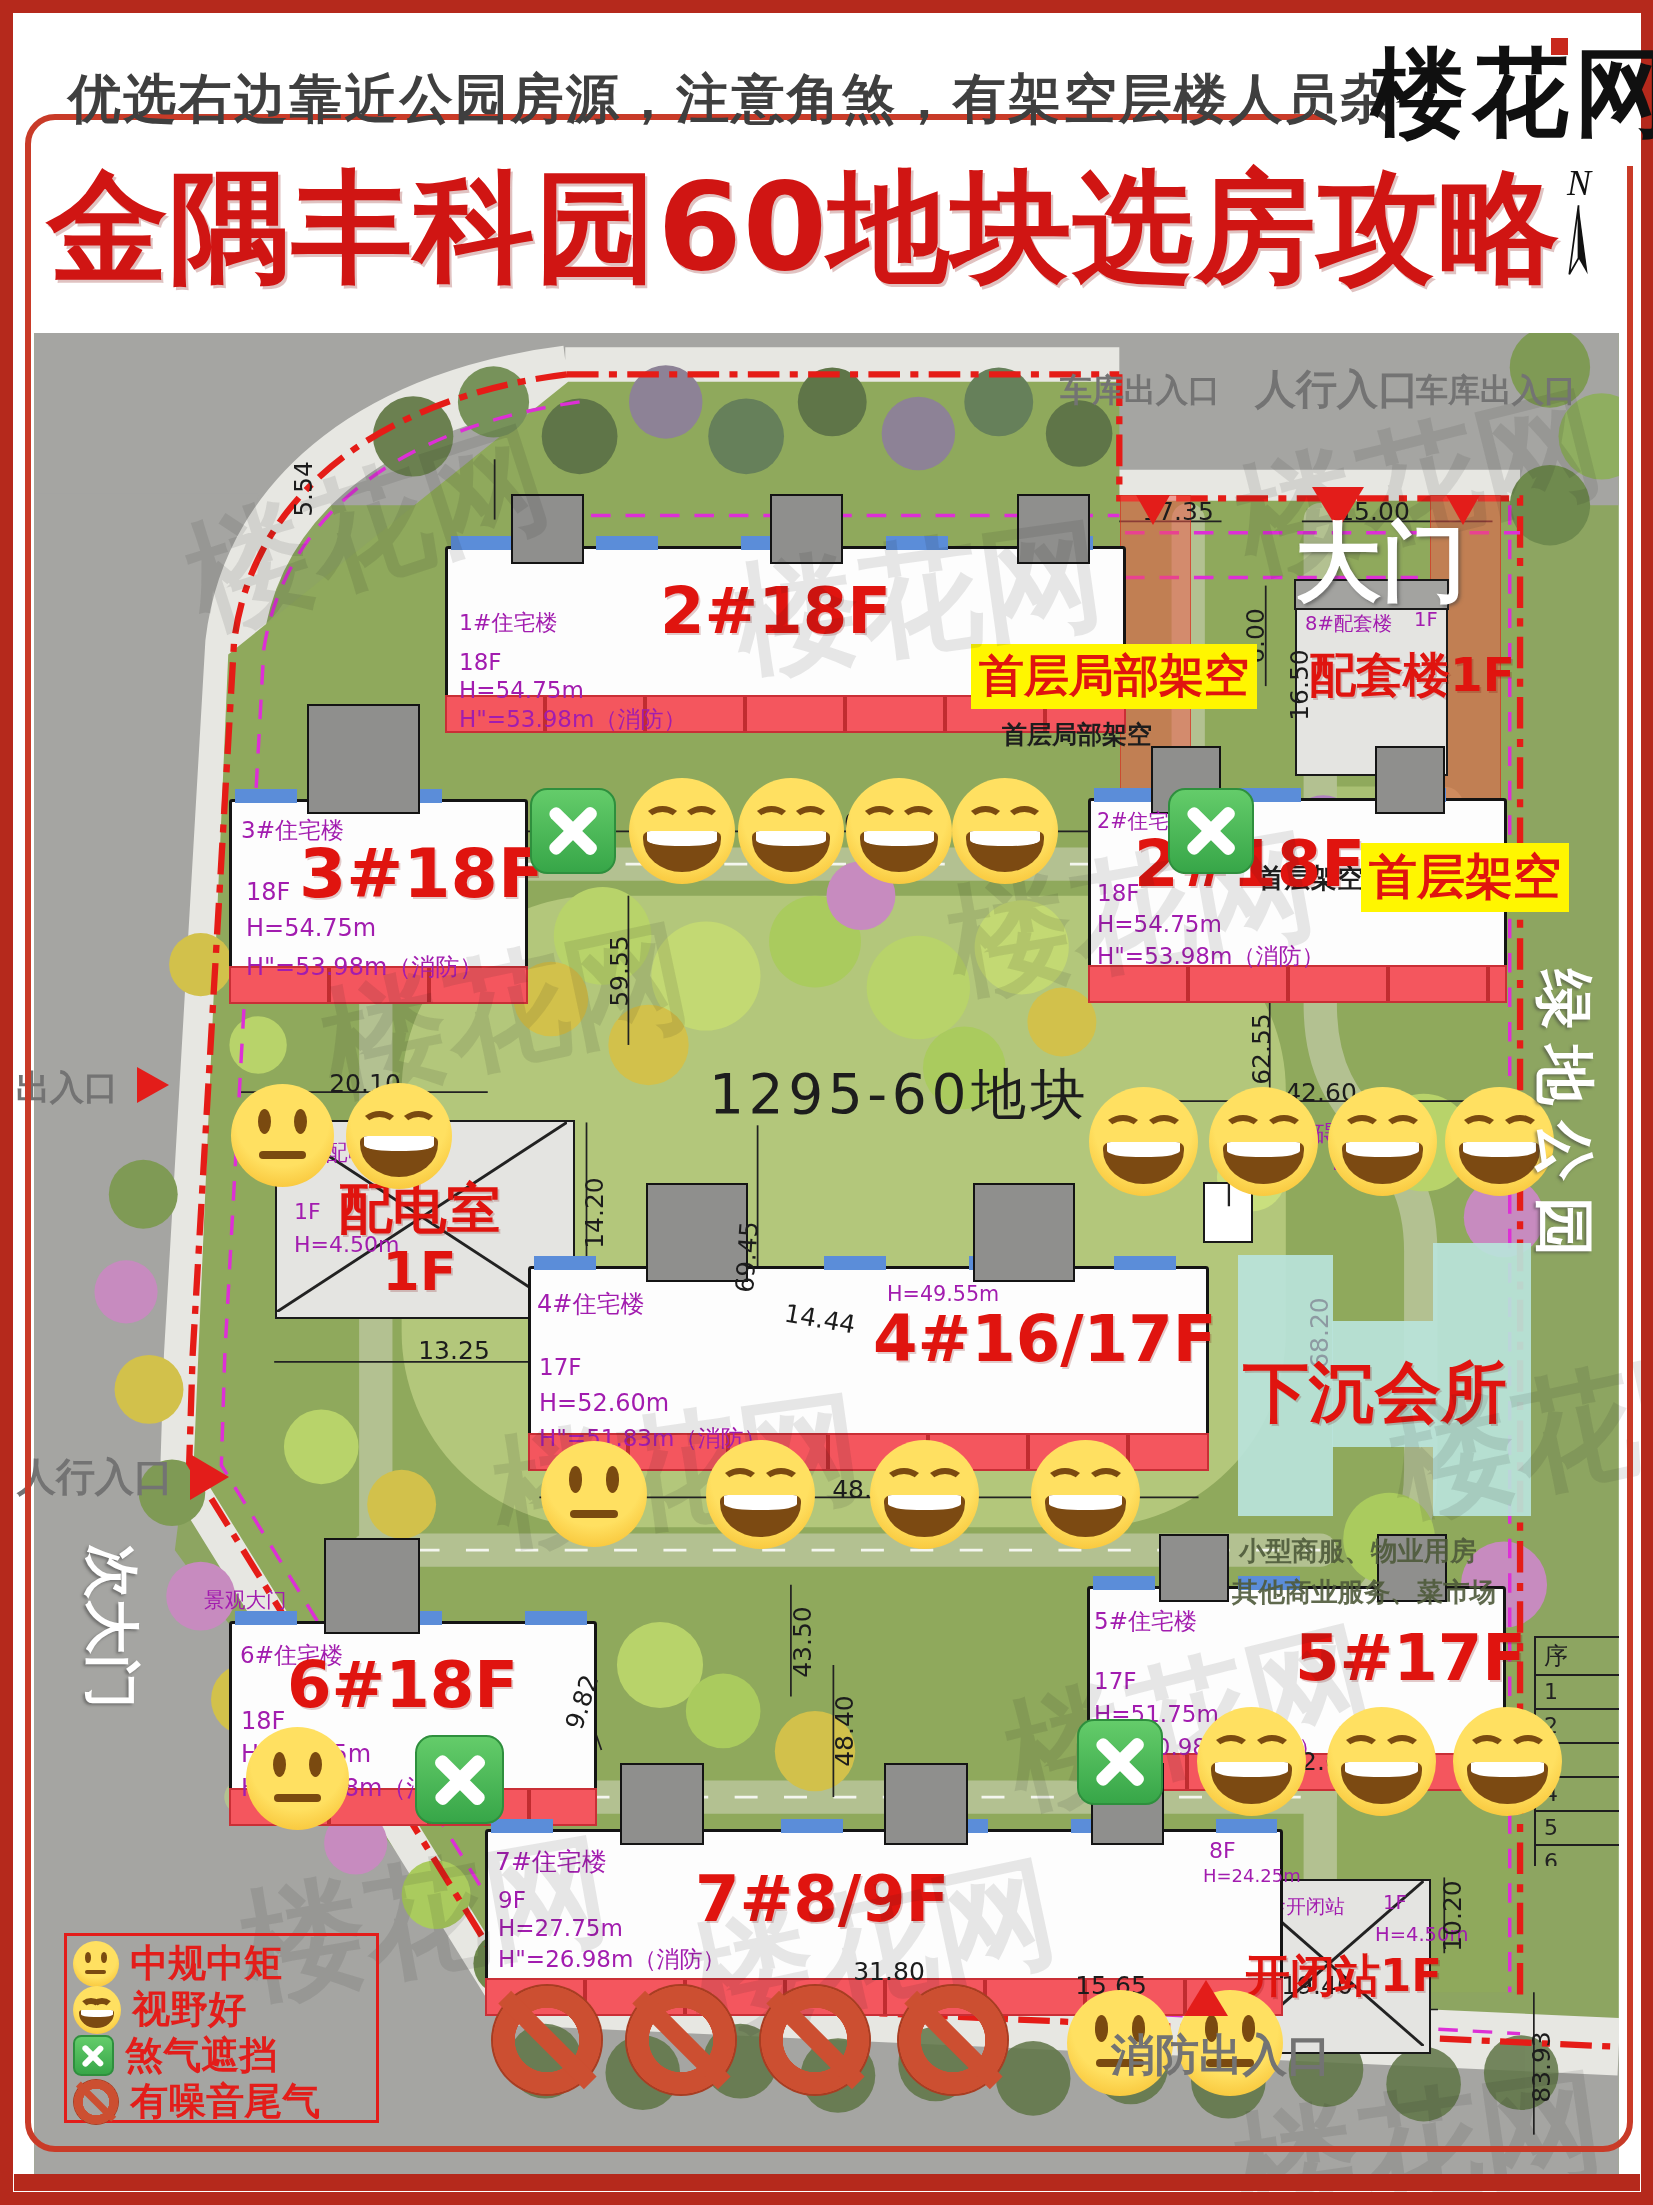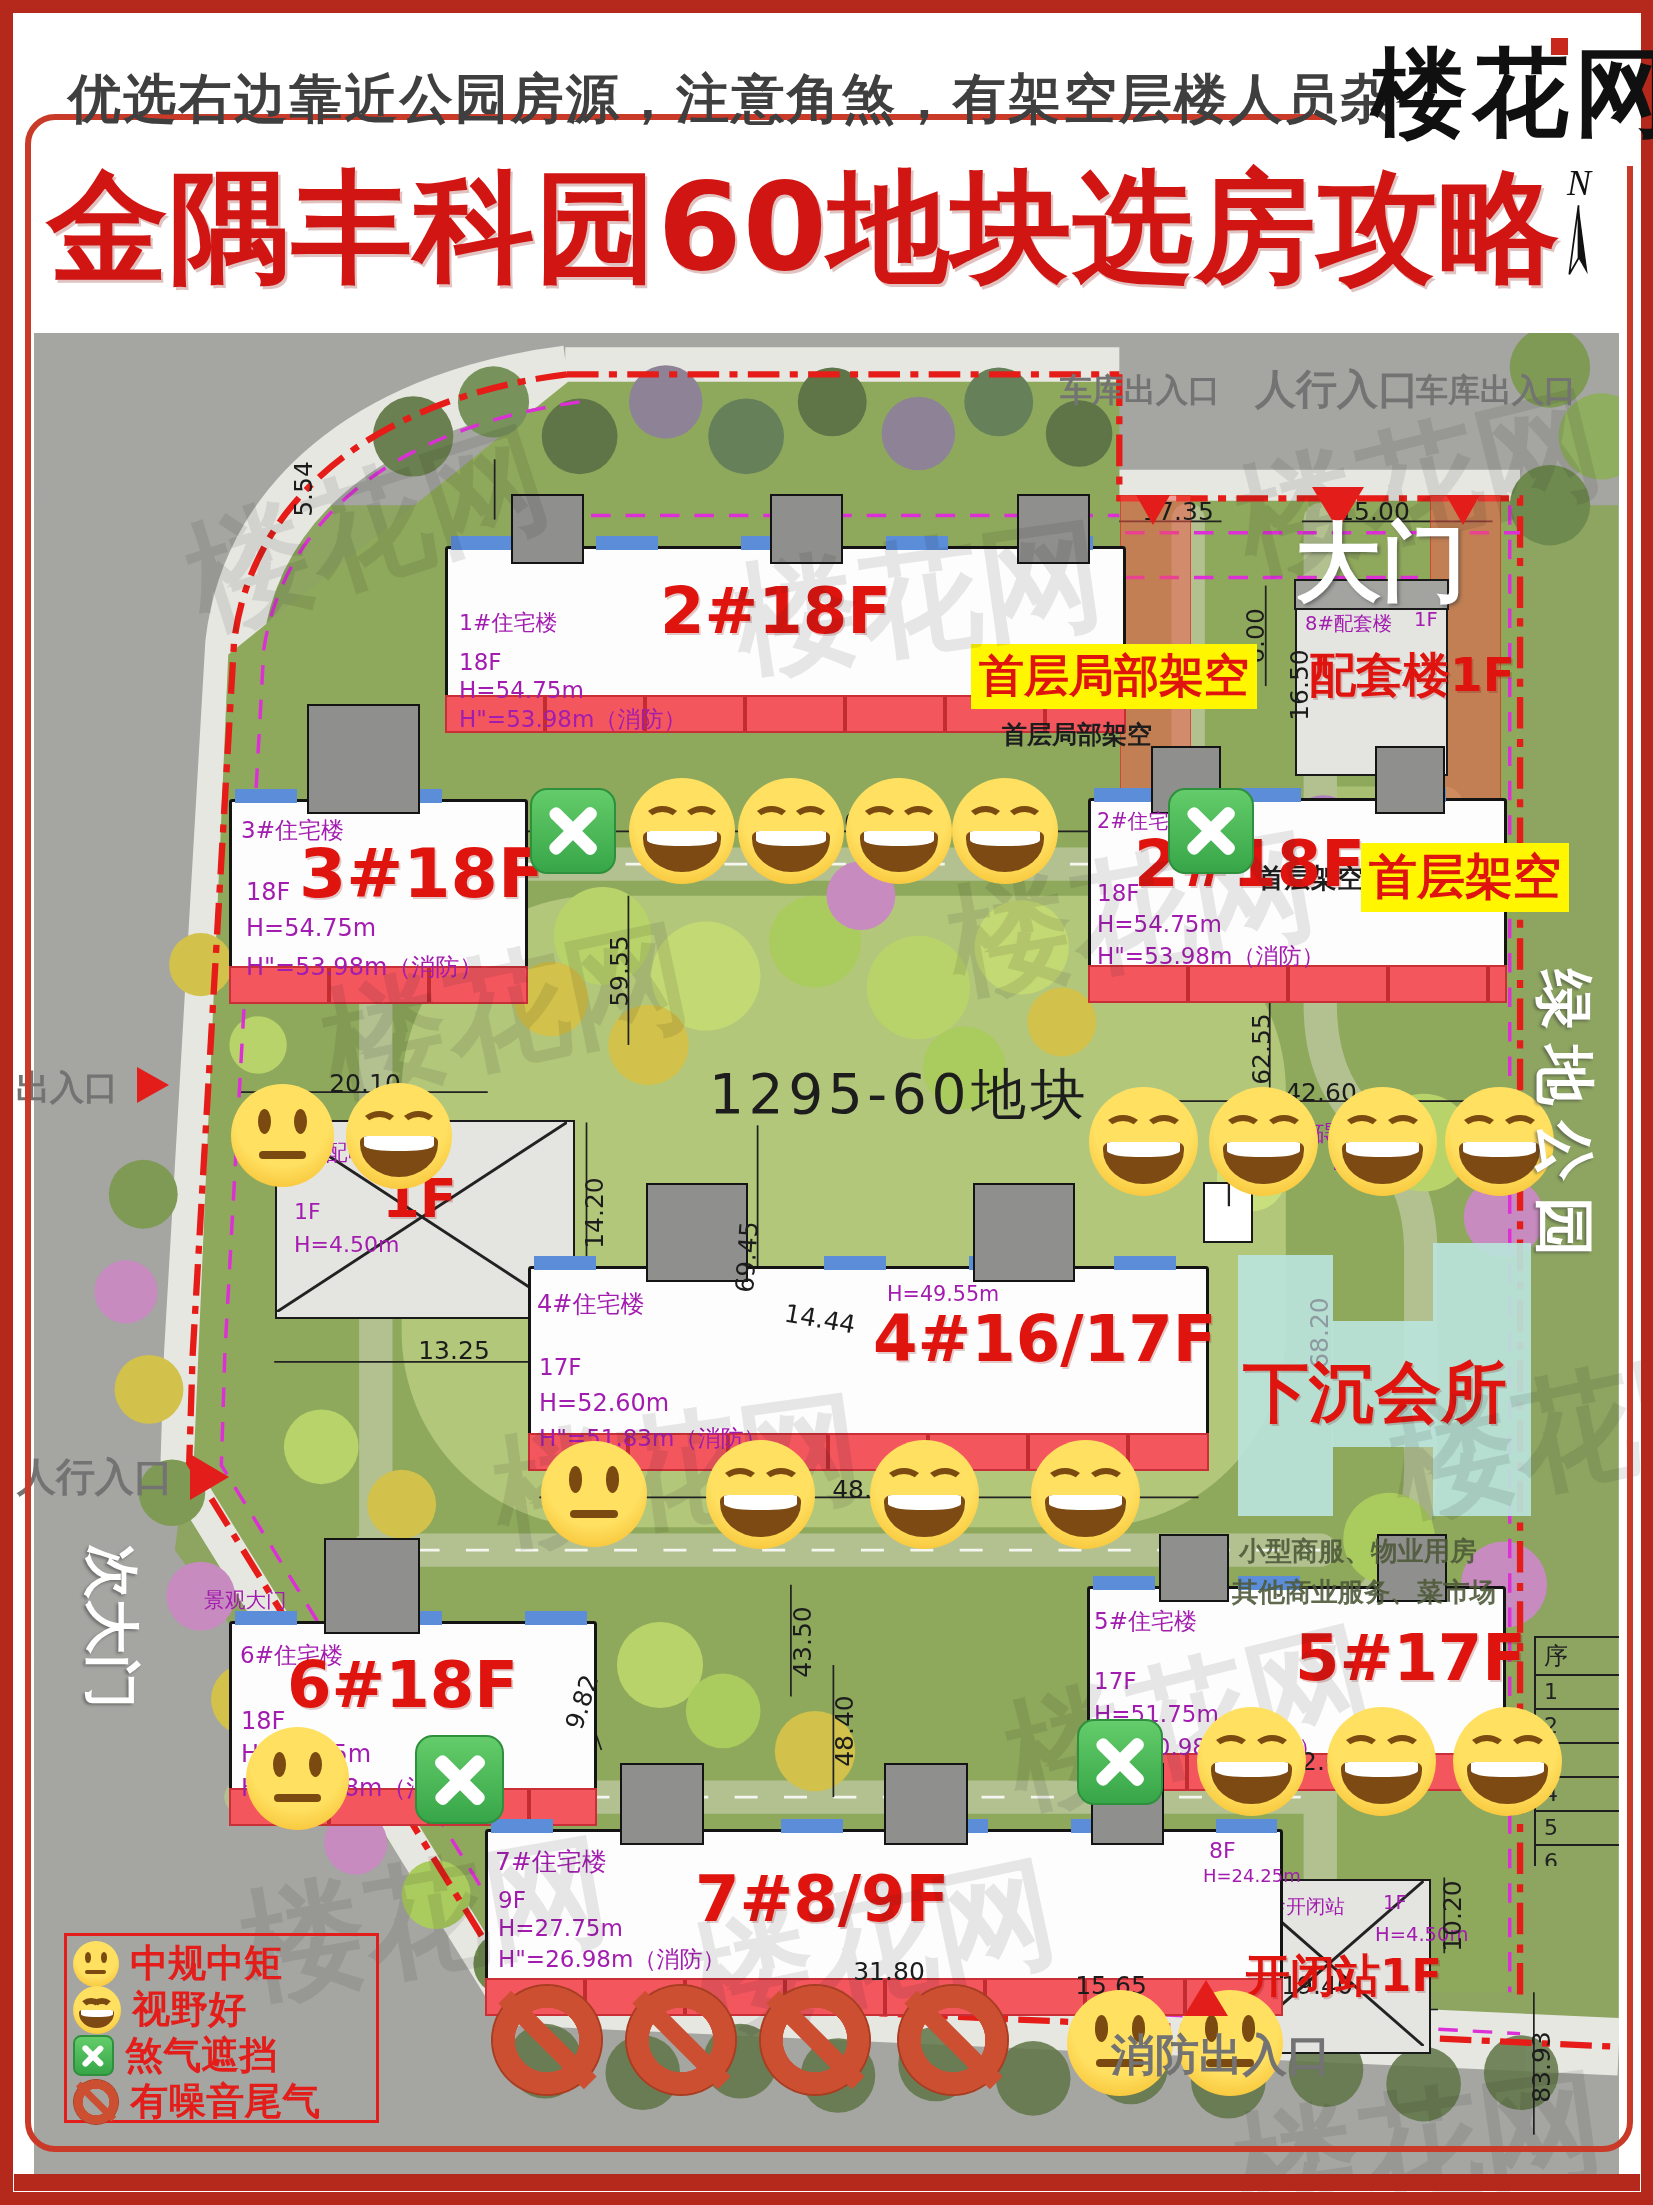--- a/index.html
+++ b/index.html
@@ -235,20 +235,21 @@
 <div class="station" style="left:275px;top:1120px;width:296px;height:195px">
   <svg width="290" height="190" style="position:absolute;left:0;top:0" viewBox="0 0 505 330">
     <line x1="0" y1="0" x2="505" y2="330" stroke="#222" stroke-width="5"></line>
     <line x1="0" y1="330" x2="505" y2="0" stroke="#222" stroke-width="5"></line>
   </svg>
 </div>
 <div class="lbl" style="left:293px;top:1138px;font-size:22px;z-index:3">9#配电室</div>
 <div class="lbl" style="left:294px;top:1199px;font-size:22px;z-index:3">1F</div>
 <div class="lbl" style="left:294px;top:1232px;font-size:22px;z-index:3">H=4.50m</div>
 <div class="rtag" style="left:299px;top:1173px;font-size:54px;width:241px;text-align:center">
+  <div>配电室</div>
   <div style="line-height:.95">1F</div>
 </div>
 
 <div class="station" style="left:1232px;top:1879px;width:195px;height:171px">
   <svg width="190" height="165" style="position:absolute;left:0;top:0" viewBox="0 0 330 288">
     <line x1="0" y1="0" x2="330" y2="288" stroke="#222" stroke-width="5"></line>
     <line x1="0" y1="288" x2="330" y2="0" stroke="#222" stroke-width="5"></line>
   </svg>
 </div>
 <div class="lbl" style="left:1245px;top:1893px;font-size:19.5px;z-index:3">10#开闭站</div>

